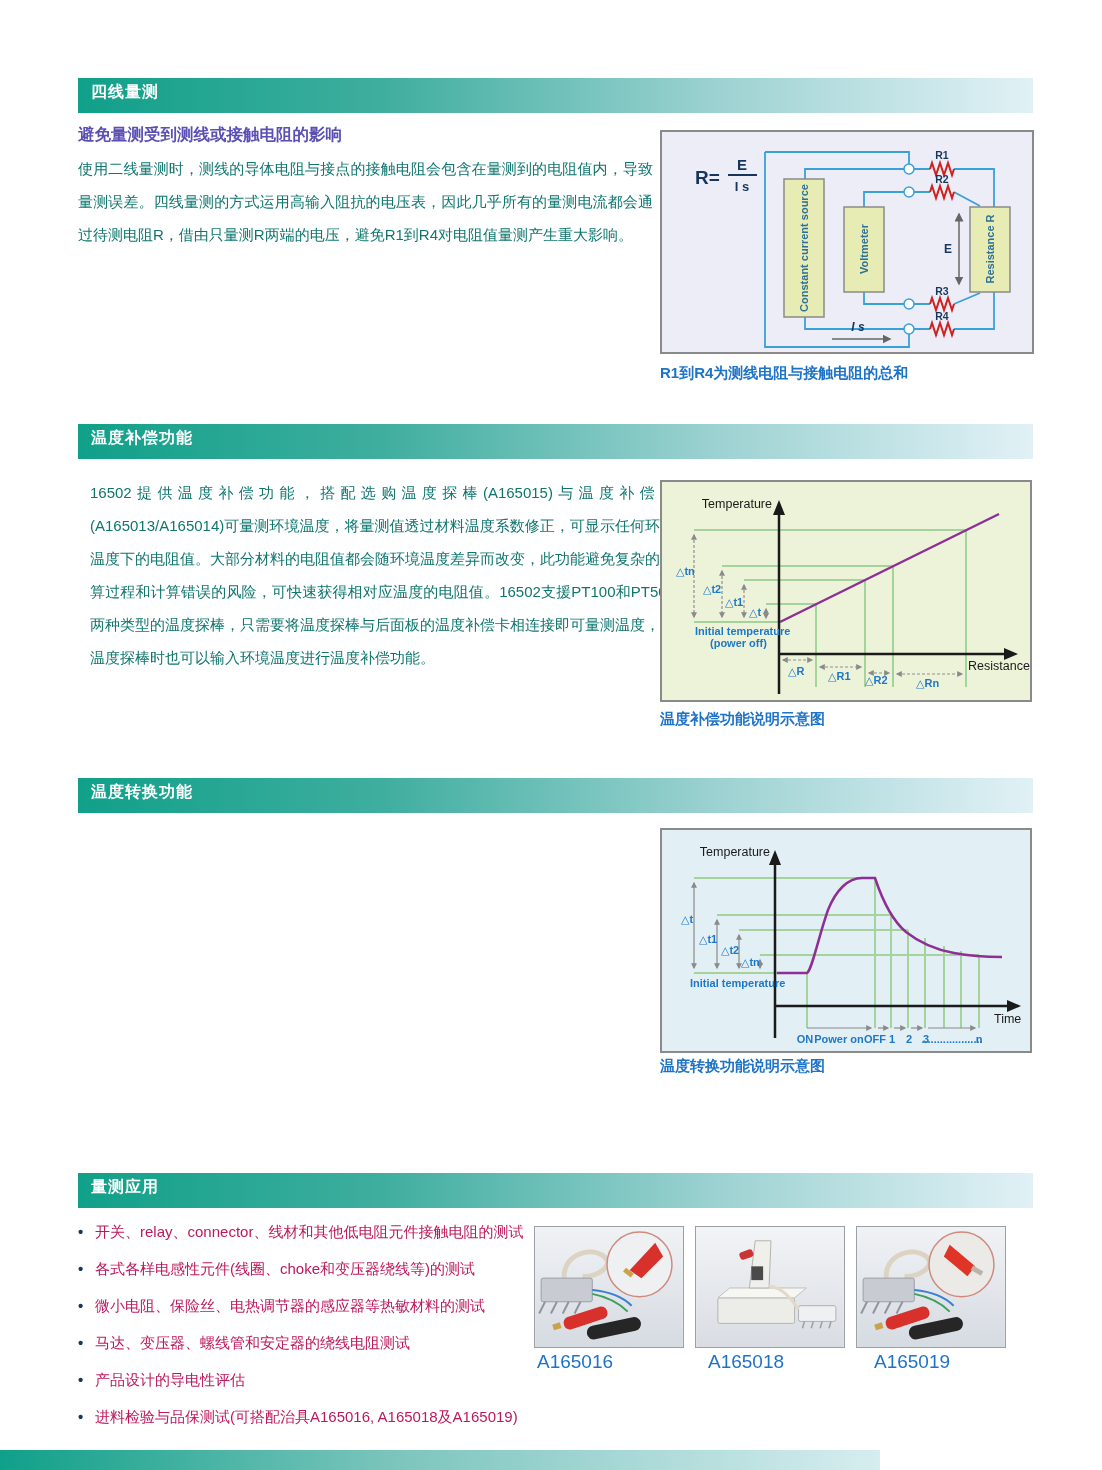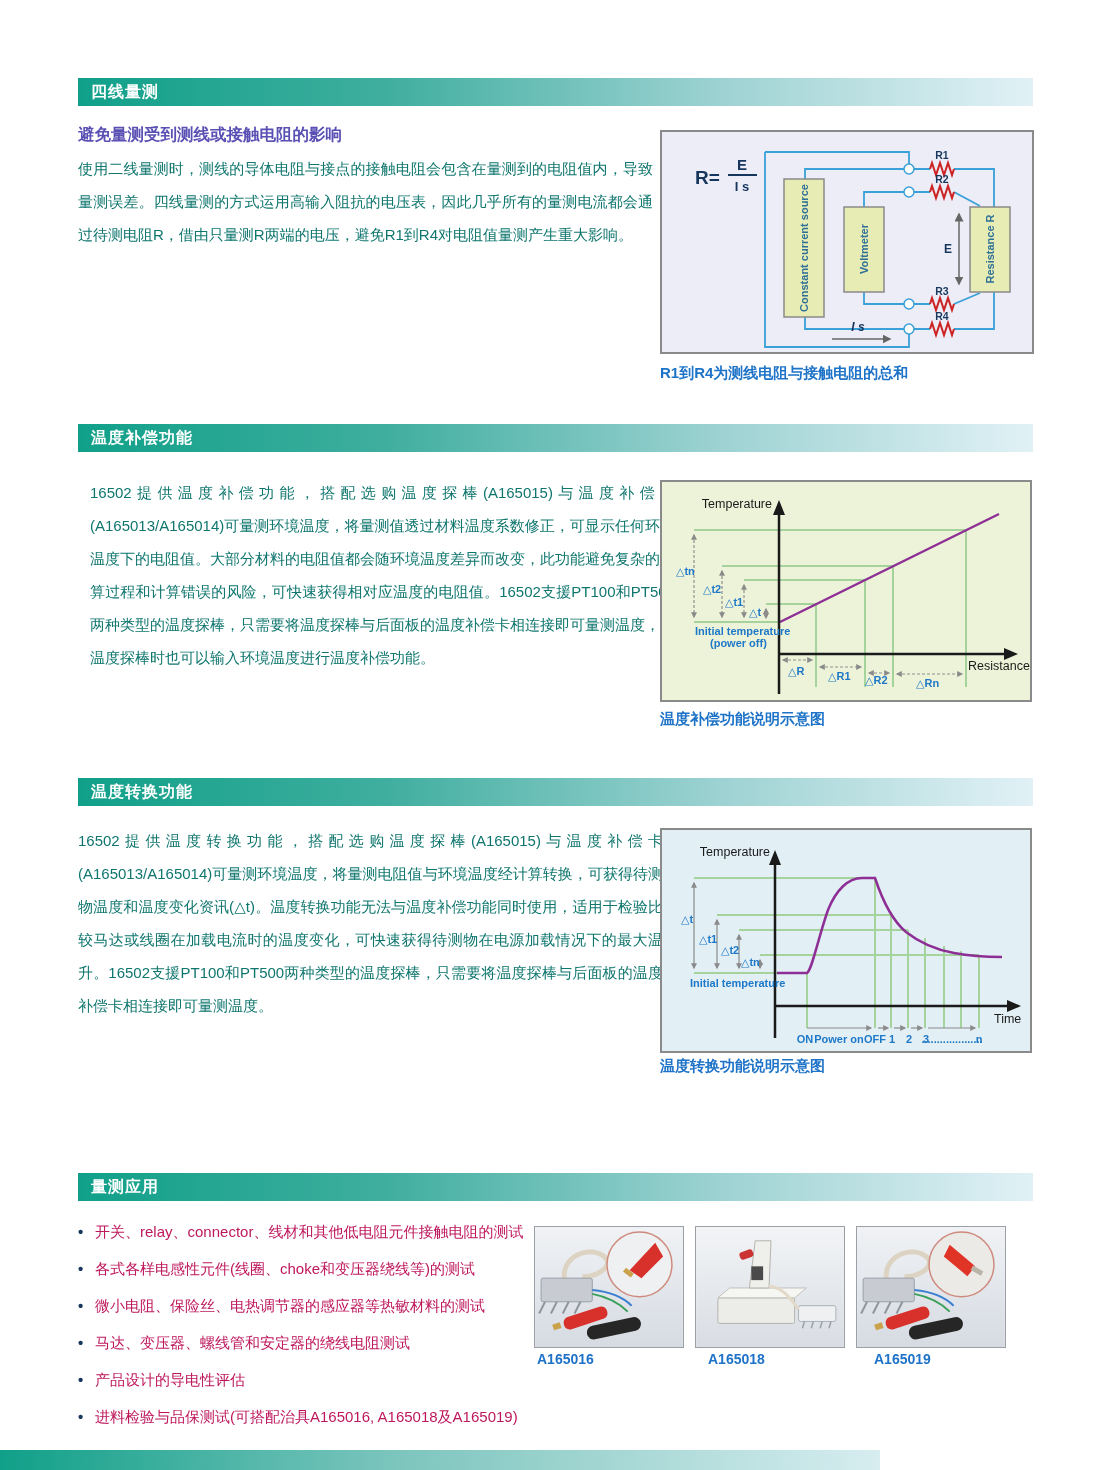--- a/index.html
+++ b/index.html
@@ -2,21 +2,21 @@
 <html><head>
 <meta charset="utf-8">
 <style>
   html,body{margin:0;padding:0;background:#ffffff;}
   #page{
     position:relative;width:1102px;height:1470px;background:#ffffff;
     font-family:"Liberation Sans","DejaVu Sans",sans-serif;overflow:hidden;
   }
   .abs{position:absolute;}
   .section-bar{
-    left:78px;width:955px;height:28px;
+    left:78px;width:955px;height:35px;
     background:linear-gradient(90deg,#10a089 0%,#3fae9f 32%,#9fd3d3 68%,#e1f1f6 100%);
     color:#ffffff;font-size:16px;font-weight:bold;line-height:27px;
     padding-left:13px;box-sizing:border-box;letter-spacing:1px;
   }
   .subtitle{color:#5a50b4;font-size:16.5px;font-weight:bold;}
   .body-text{color:#0f766e;font-size:15px;line-height:33px;text-align:justify;}
   .caption{color:#1e73c8;font-size:15px;font-weight:600;}
   .figure{
     box-sizing:border-box;border:2px solid #8a8a8a;
   }
@@ -30,21 +30,21 @@
     line-height:23px;margin-bottom:14px;
   }
   ul.bullets li::before{
     content:"•";position:absolute;left:0;top:0;color:#17365d;font-weight:bold;
   }
   .product-card{
     box-sizing:border-box;border:1px solid #9aa0a6;background:#eef0f3;
     width:150px;height:122px;top:1226px;
   }
   .product-card svg{display:block;width:100%;height:100%;}
-  .product-label{color:#1e73c8;font-size:14px;font-weight:700;top:1351px;}
+  .product-label{color:#1e73c8;font-size:19px;font-weight:400;top:1351px;}
   .bottom-bar{
     left:0;top:1450px;width:880px;height:20px;
     background:linear-gradient(90deg,#10a089 0%,#7cc5bd 45%,#d7edf0 100%);
   }
   text{font-family:"Liberation Sans","DejaVu Sans",sans-serif;}
 </style>
 </head>
 <body>
 
 <div id="page">
@@ -183,21 +183,20 @@
       </g>
       <text x="110" y="26" fill="#1a1a1a" font-size="12.5" text-anchor="end">Temperature</text>
       <text x="306" y="188" fill="#1a1a1a" font-size="12.5">Resistance</text>
     </svg>
   </div>
   <div class="abs caption" style="left:660px;top:710px;">温度补偿功能说明示意图</div>
 
   <div class="abs section-bar" style="top:778px;">
     <span>温度转换功能</span>
   </div>
-  <div class="abs body-text" style="left:78px;top:824px;width:585px;">16502提供温度转换功能，搭配选购温度探棒(A165015)与温度补偿卡(A165013/A165014)可量测环境温度，将量测电阻值与环境温度经计算转换，可获得待测物温度和温度变化资讯(△t)。温度转换功能无法与温度补偿功能同时使用，适用于检验比较马达或线圈在加载电流时的温度变化，可快速获得待测物在电源加载情况下的最大温升。16502支援PT100和PT500两种类型的温度探棒，只需要将温度探棒与后面板的温度补偿卡相连接即可量测温度。</div>
 
   <div class="abs figure fig-chart2" style="left:660px;top:828px;width:372px;height:225px;">
     <svg viewBox="0 0 368 221" preserveAspectRatio="none">
       <defs>
         <marker id="g2" markerWidth="7" markerHeight="7" refX="4" refY="2.5" orient="auto-start-reverse">
           <path d="M0,0 L5,2.5 L0,5 Z" fill="#8a8a8a"></path>
         </marker>
       </defs>
 
       <g stroke="#a4d49c" stroke-width="2">

